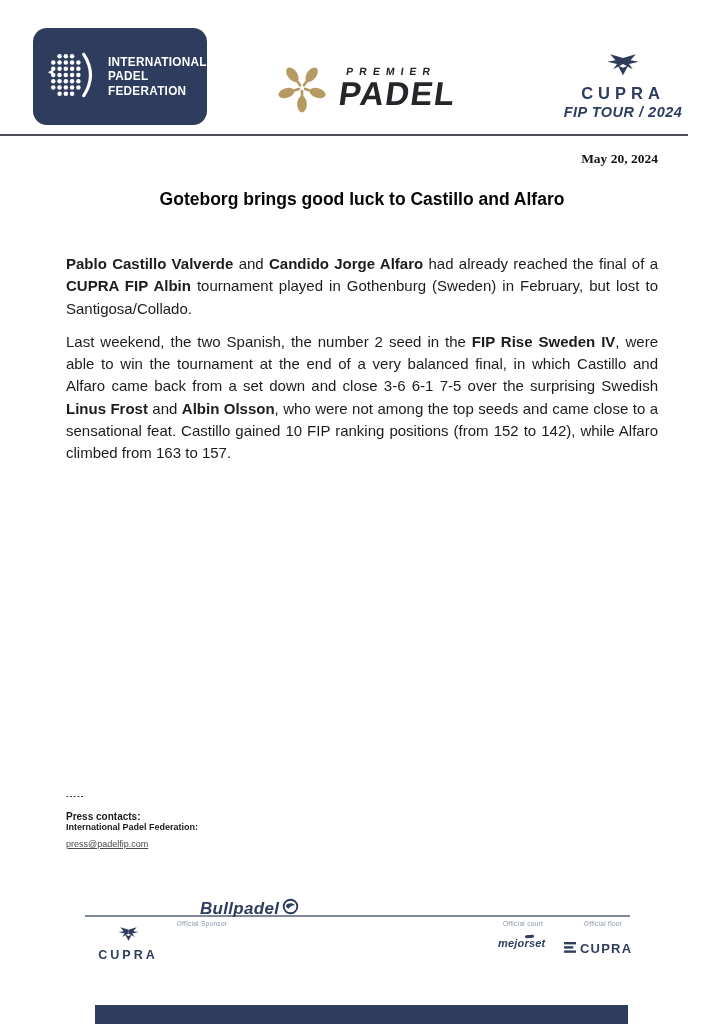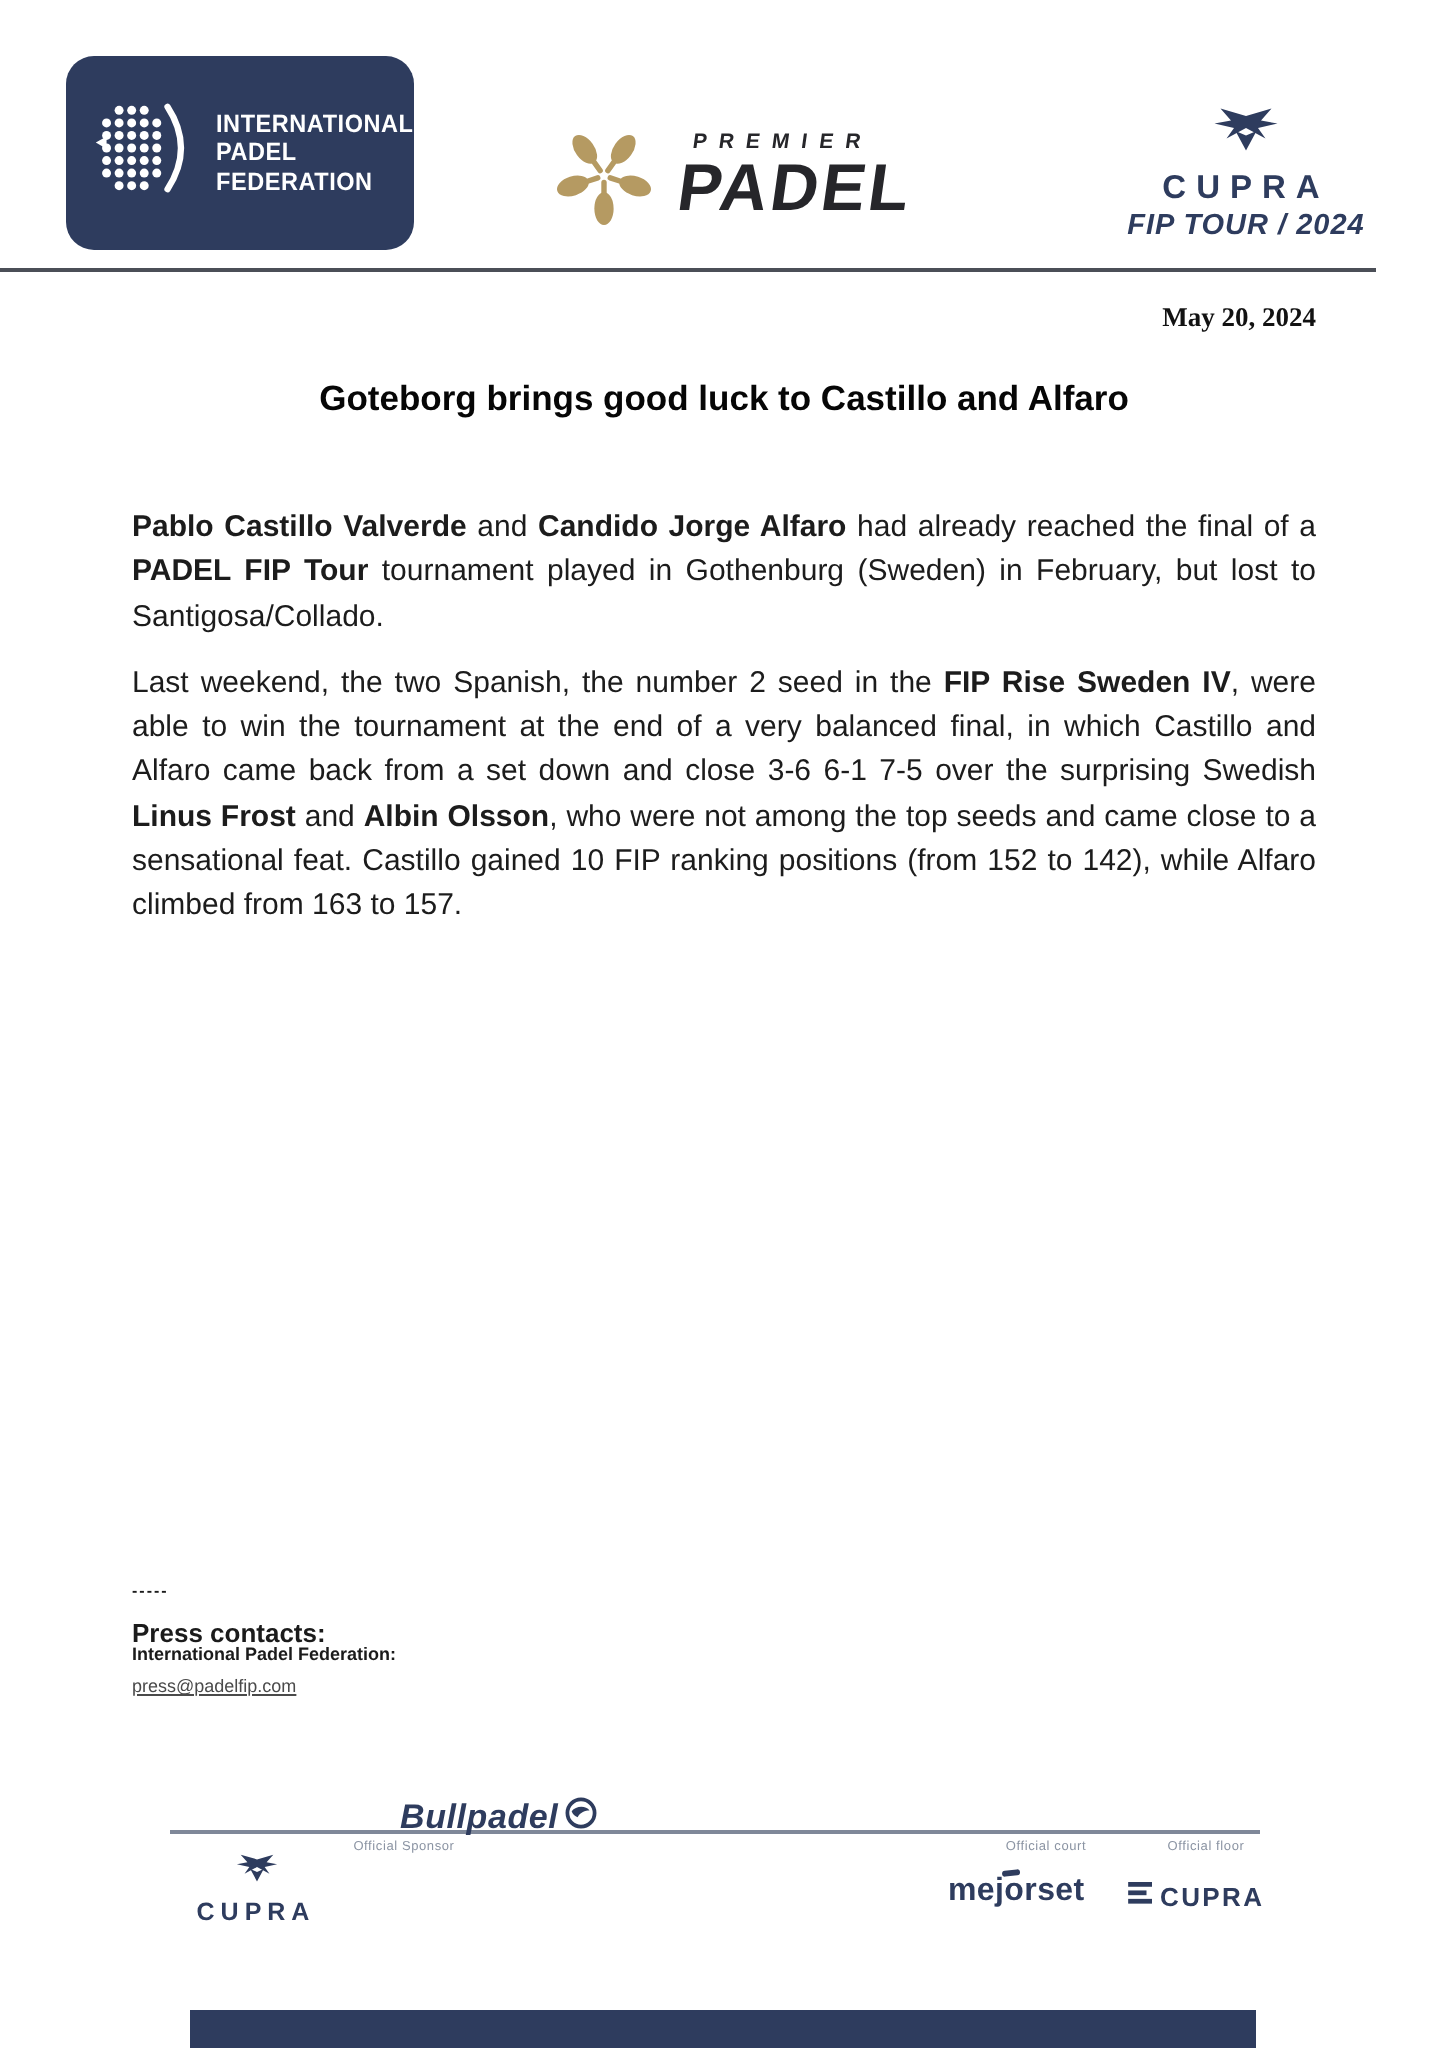--- a/index.html
+++ b/index.html
@@ -58,21 +58,21 @@
     position:absolute;left:66px;top:253px;width:592px;
     font-size:15px;line-height:22.3px;color:var(--ink);
     text-align:justify;
   }
   .body-copy p{margin:0 0 11px 0;}
   .b{font-weight:700;}
 
   
   .contacts{position:absolute;left:66px;top:791px;color:#1b1b1b;}
   .contacts .dashes{font-size:8px;font-weight:700;letter-spacing:1px;}
-  .contacts .head{font-size:13px;font-weight:700;line-height:11px;margin-top:11px;}
+  .contacts .head{font-size:10px;font-weight:700;line-height:11px;margin-top:11px;}
   .contacts .org{font-size:9px;font-weight:700;line-height:11px;}
   .contacts a{font-size:9px;color:#4a4a4a;text-decoration:underline;line-height:12px;cursor:pointer;}
 
   
   .sponsor-rule{position:absolute;left:85px;top:915px;width:545px;height:2px;background:#7f8899;}
   .tiny-label{
     position:absolute;top:920px;font-size:6.5px;color:var(--muted);text-align:center;letter-spacing:.3px;
   }
   .lbl-sponsor{left:150px;width:104px;}
   .lbl-court{left:485px;width:76px;}
@@ -80,21 +80,21 @@
   .cupra-footer{
     position:absolute;left:90px;top:927px;width:76px;
     display:flex;flex-direction:column;align-items:center;color:var(--navy);
   }
   .cupra-footer .word{font-size:12.5px;font-weight:700;letter-spacing:3px;color:var(--navy);margin-top:2px;}
   .bullpadel{
     position:absolute;left:200px;top:898px;display:flex;align-items:center;gap:3px;color:var(--navy);
   }
   .bullpadel .word{font-size:17px;font-weight:800;font-style:italic;letter-spacing:.3px;}
   .mejorset{
-    position:absolute;left:474px;top:937px;color:var(--navy);font-size:16px;font-weight:700;letter-spacing:.2px;
+    position:absolute;left:498px;top:937px;color:var(--navy);font-size:11px;font-weight:700;letter-spacing:.2px;font-style:italic;
   }
   .mj-accent{position:absolute;left:27px;top:-2px;width:9px;height:2.5px;background:var(--navy);border-radius:2px;transform:rotate(-6deg);}
   .mondo{
     position:absolute;left:564px;top:939px;display:flex;align-items:center;gap:3px;color:var(--navy);
   }
   .mondo .word{font-size:13px;font-weight:800;letter-spacing:1.2px;}
 
   .bottom-bar{position:absolute;left:95px;top:1005px;width:533px;height:19px;background:var(--navy);}
 </style>
 </head>
@@ -198,21 +198,21 @@
 
   <div class="header-rule"></div>
 
   <div class="doc-date">May 20, 2024</div>
 
   <div class="doc-title">
     <div>Goteborg brings good luck to Castillo and Alfaro</div>
   </div>
 
   <div class="body-copy">
-    <p><span class="b">Pablo Castillo Valverde</span><span> and </span><span class="b">Candido Jorge Alfaro</span><span> had already reached the final of a </span><span class="b">PADEL FIP Tour</span><span> tournament played in Gothenburg (Sweden) in February, but lost to Santigosa/Collado.</span></p>
+    <p><span class="b">Pablo Castillo Valverde</span><span> and </span><span class="b">Candido Jorge Alfaro</span><span> had already reached the final of a </span><span class="b">CUPRA FIP Albin</span><span> tournament played in Gothenburg (Sweden) in February, but lost to Santigosa/Collado.</span></p>
     <p><span>Last weekend, the two Spanish, the number 2 seed in the </span><span class="b">FIP Rise Sweden IV</span><span>, were able to win the tournament at the end of a very balanced final, in which Castillo and Alfaro came back from a set down and close 3-6 6-1 7-5 over the surprising Swedish </span><span class="b">Linus Frost</span><span> and </span><span class="b">Albin Olsson</span><span>, who were not among the top seeds and came close to a sensational feat. Castillo gained 10 FIP ranking positions (from 152 to 142), while Alfaro climbed from 163 to 157.</span></p>
   </div>
 
   <div class="contacts">
     <div class="dashes">-----</div>
     <div class="head">Press contacts:</div>
     <div class="org">International Padel Federation:</div>
     <a>press@padelfip.com</a>
   </div>
 

